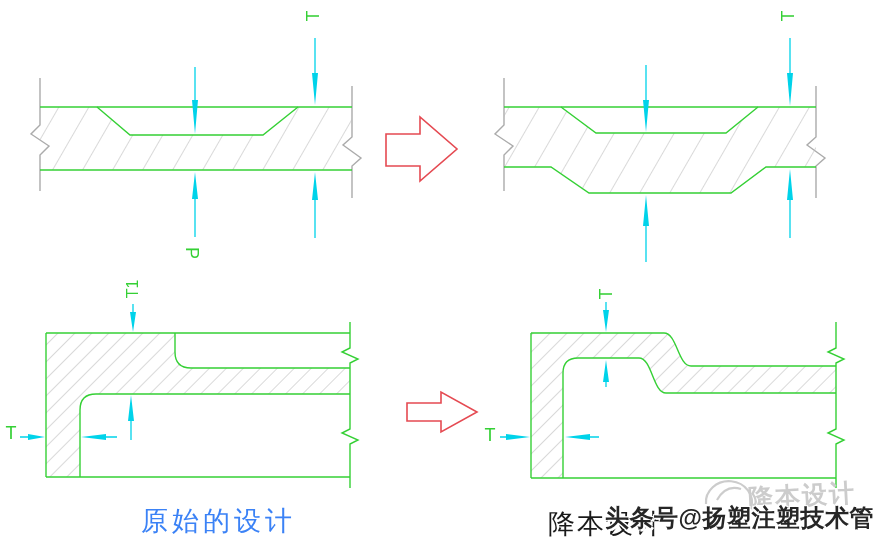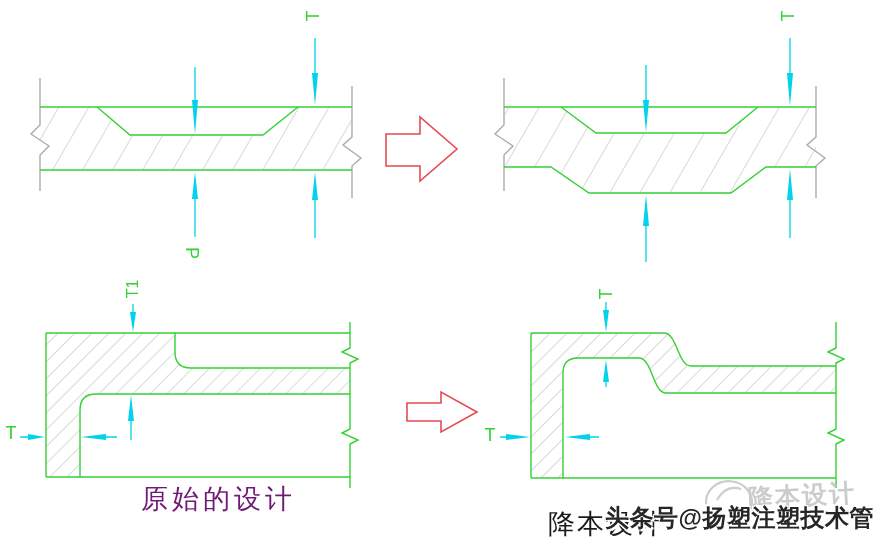--- a/index.html
+++ b/index.html
@@ -83,19 +83,19 @@
     </svg>
 
   <div class="glabel rot-ccw" style="left: 302px; top: 7px; width: 22px; color: rgb(53, 208, 53);">T</div>
   <div class="glabel rot-cw" style="left: 181px; top: 244px; width: 22px; color: rgb(53, 208, 53);">P</div>
   <div class="glabel rot-ccw" style="left: 777px; top: 7px; width: 22px; color: rgb(53, 208, 53);">T</div>
   <div class="glabel rot-ccw" style="left: 117px; top: 281px; width: 32px; font-size: 16px; color: rgb(53, 208, 53);">T1</div>
   <div class="glabel" style="left: 1px; top: 424px; width: 20px; color: rgb(53, 208, 53);">T</div>
   <div class="glabel rot-ccw" style="left: 595px; top: 285px; width: 22px; color: rgb(53, 208, 53);">T</div>
   <div class="glabel" style="left: 480px; top: 426px; width: 20px; color: rgb(53, 208, 53);">T</div>
 
-  <div class="caption" style="left: 141px; top: 485px; color: #701a75;">原始的设计</div>
+  <div class="caption" style="left: 141px; top: 507px; color: #3b82f6;">原始的设计</div>
   <div class="caption" style="left: 548px; top: 510px; letter-spacing: 2px; color: rgb(26, 26, 26);">降本设计</div>
 
   <div class="wm-light" style="left: 748px; top: 483px; color: rgb(204, 204, 204);">降本设计</div>
   <div class="wm-dark" style="left: 605px; top: 505px; color: rgb(38, 38, 38);">头条号@扬塑注塑技术管理</div>
 
 </div>
 
 </body></html>

